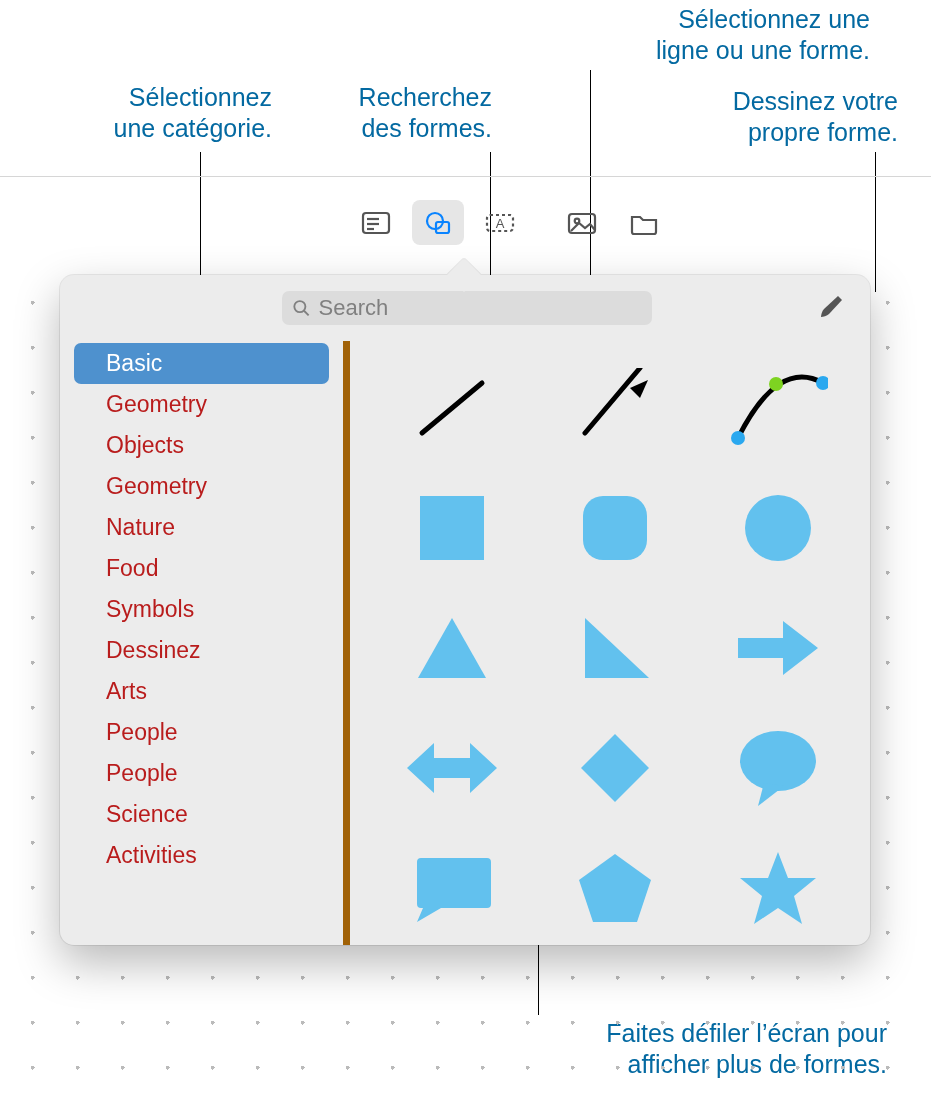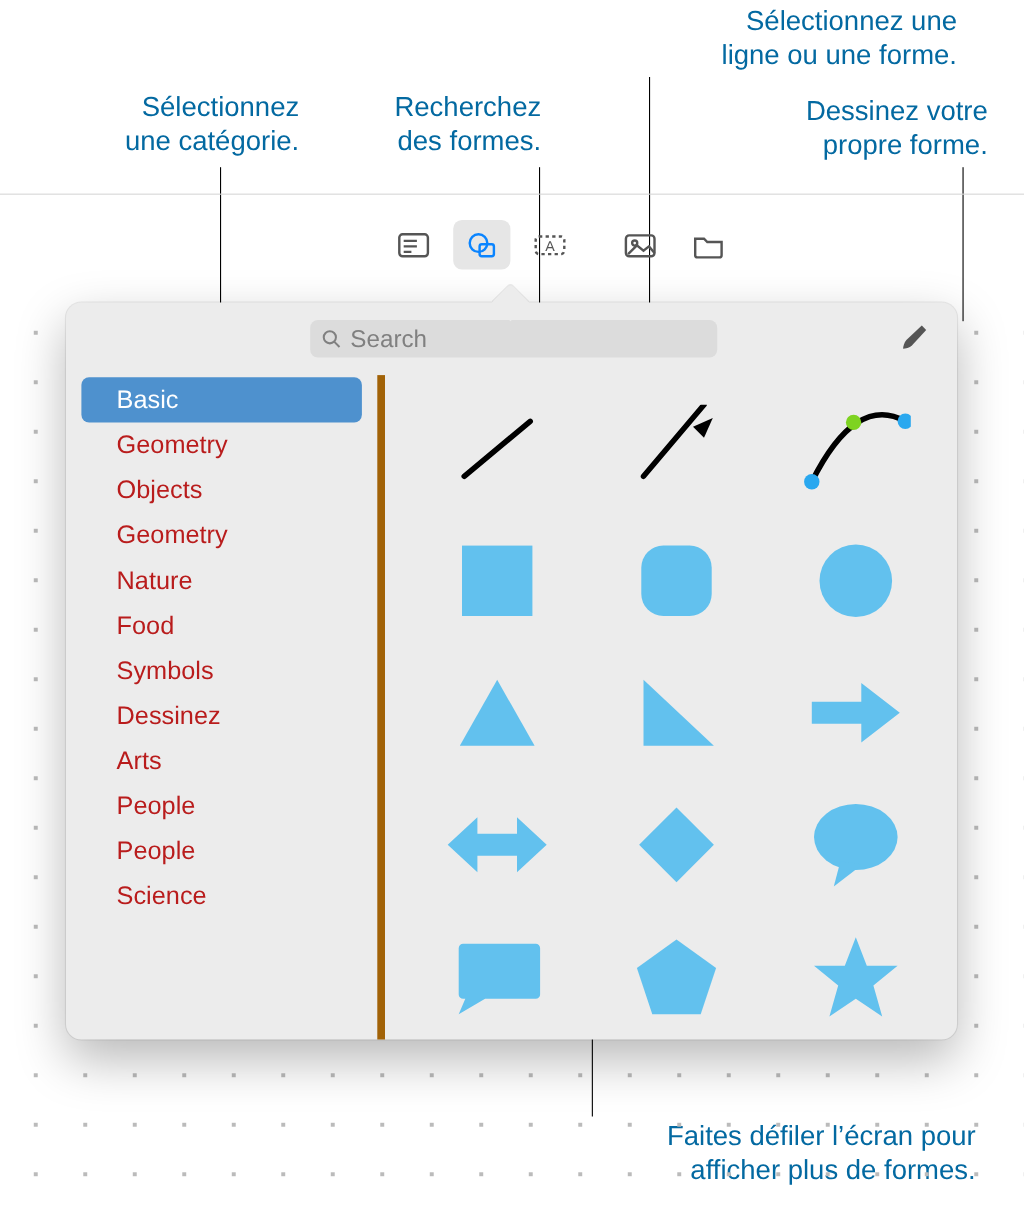--- a/index.html
+++ b/index.html
@@ -280,20 +280,21 @@
       <div class="sidebar-item">Objects</div>
       <div class="sidebar-item">Geometry</div>
       <div class="sidebar-item">Nature</div>
       <div class="sidebar-item">Food</div>
       <div class="sidebar-item">Symbols</div>
       <div class="sidebar-item">Dessinez</div>
       <div class="sidebar-item">Arts</div>
       <div class="sidebar-item">People</div>
       <div class="sidebar-item">People</div>
       <div class="sidebar-item">Science</div>
+      <div class="sidebar-item">Activities</div>
     </div>
 
     <div class="shapes-area">
       <div class="shapes-grid">
 
         <div class="shape-cell">
           <svg width="90" height="80" viewBox="0 0 90 80">
             <line x1="15" y1="65" x2="75" y2="15" stroke="#000" stroke-width="5" stroke-linecap="round"></line>
           </svg>
         </div>

